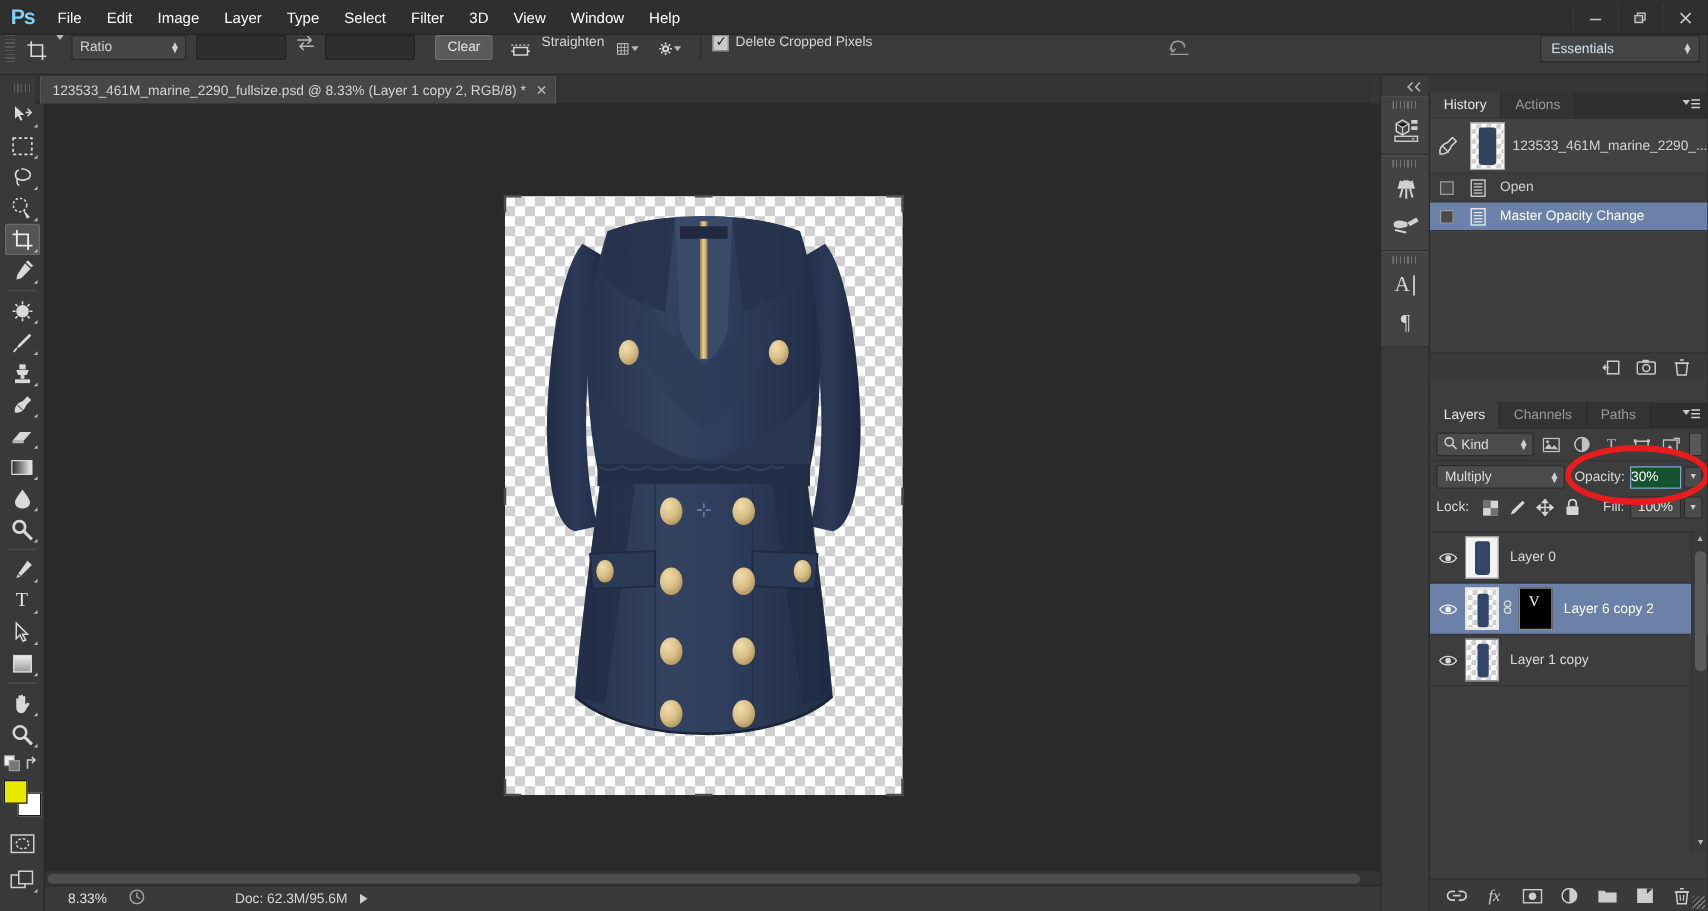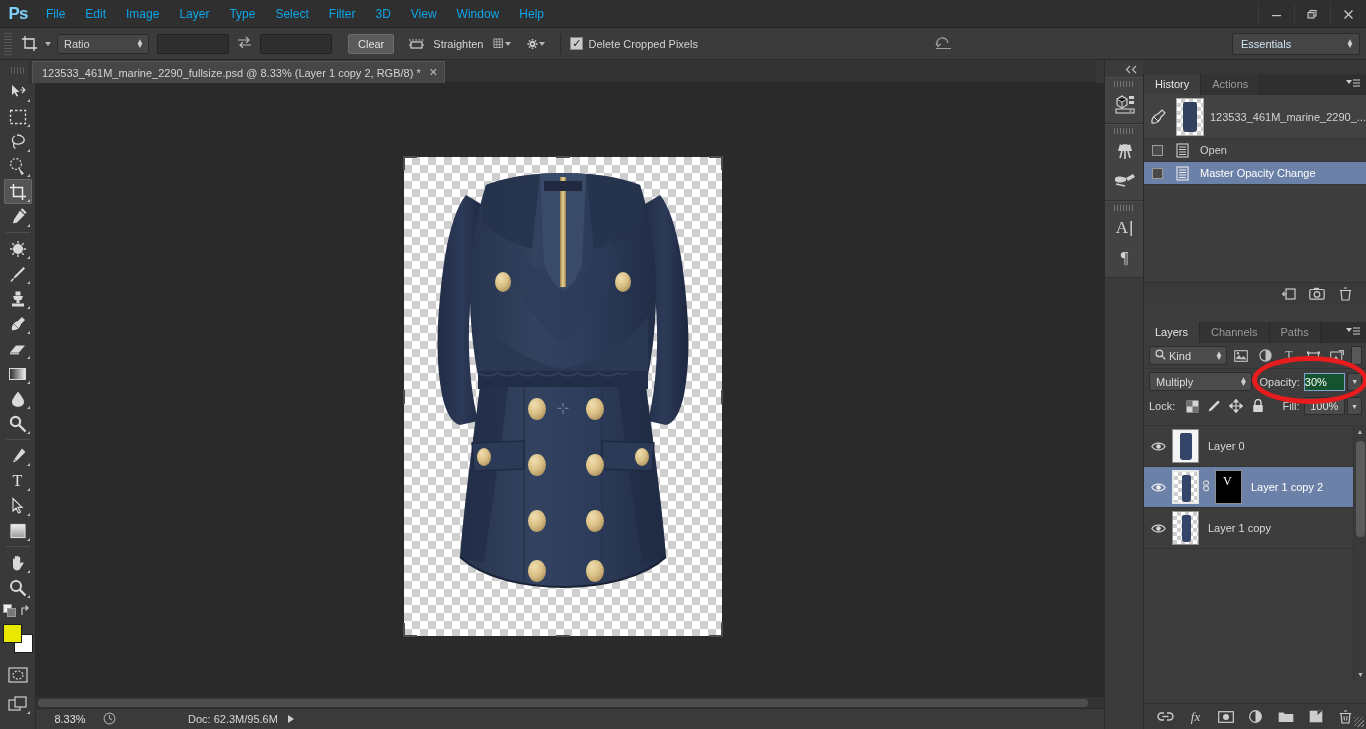--- a/index.html
+++ b/index.html
@@ -17,34 +17,34 @@
     background: #2f2f2f; display: flex; align-items: center;
     border-bottom: 1px solid #252525;
   }
   .ps-logo {
     width: 36px; height: 28px; display: flex; align-items: center; justify-content: center;
     color: #7dd3fc; font-size: 17px; font-weight: bold; letter-spacing: -1px;
     font-family: "Liberation Sans", sans-serif;
   }
   .menu-item {
     padding: 0 10px; height: 28px; line-height: 28px;
-    color: #0ea5e9; font-size: 12px; cursor: default;
+    color: #ffffff; font-size: 12px; cursor: default;
   }
   .wincontrols { position: absolute; right: 0; top: 0; height: 28px; display: flex; }
   .wc {
     width: 36px; height: 22px; margin-top: 3px; display: flex;
     align-items: center; justify-content: center;
     color: #c8c8c8; font-size: 12px; border-left: 1px solid #3b3b3b;
   }
 
   
   .optionsbar {
     position: absolute; left: 0; top: 28px; width: 1366px; height: 32px;
     background: #3b3b3b; border-bottom: 1px solid #2a2a2a;
-    display: flex; align-items: center; padding-left: 4px;
+    display: flex; padding-left: 4px;
   }
   .grip {
     width: 8px; height: 22px; margin-right: 4px;
     background: repeating-linear-gradient(to bottom, #6a6a6a 0 1px, transparent 1px 3px);
     opacity: .55;
   }
   .tool-preset {
     width: 26px; height: 24px; display: flex; align-items: center; justify-content: center;
     background: #3b3b3b;
   }
@@ -957,21 +957,21 @@
         </div>
         <div class="linkicon">
           <svg width="10" height="12" viewBox="0 0 10 12">
             <rect x="2.5" y="0.8" width="5" height="4.4" rx="2.2" fill="none" stroke="#d2d2d2" stroke-width="1.2"></rect>
             <rect x="2.5" y="6.2" width="5" height="4.4" rx="2.2" fill="none" stroke="#d2d2d2" stroke-width="1.2"></rect>
           </svg>
         </div>
         <div class="mask-thumb" style="margin-left:2px">
           <span class="mask-stroke">V</span>
         </div>
-        <div class="lname">Layer 1 copy 2</div>
+        <div class="lname">Layer 6 copy 2</div>
       </div>
 
       <div class="layer-row">
         <div class="eye">
           <svg width="15" height="11" viewBox="0 0 15 11">
             <path d="M0.8 5.5 C3.5 1, 11.5 1, 14.2 5.5 C11.5 10, 3.5 10, 0.8 5.5 Z" fill="none" stroke="#d6d6d6" stroke-width="1.1"></path>
             <circle cx="7.5" cy="5.5" r="2.3" fill="#d6d6d6"></circle>
           </svg>
         </div>
         <div class="lthumb">

